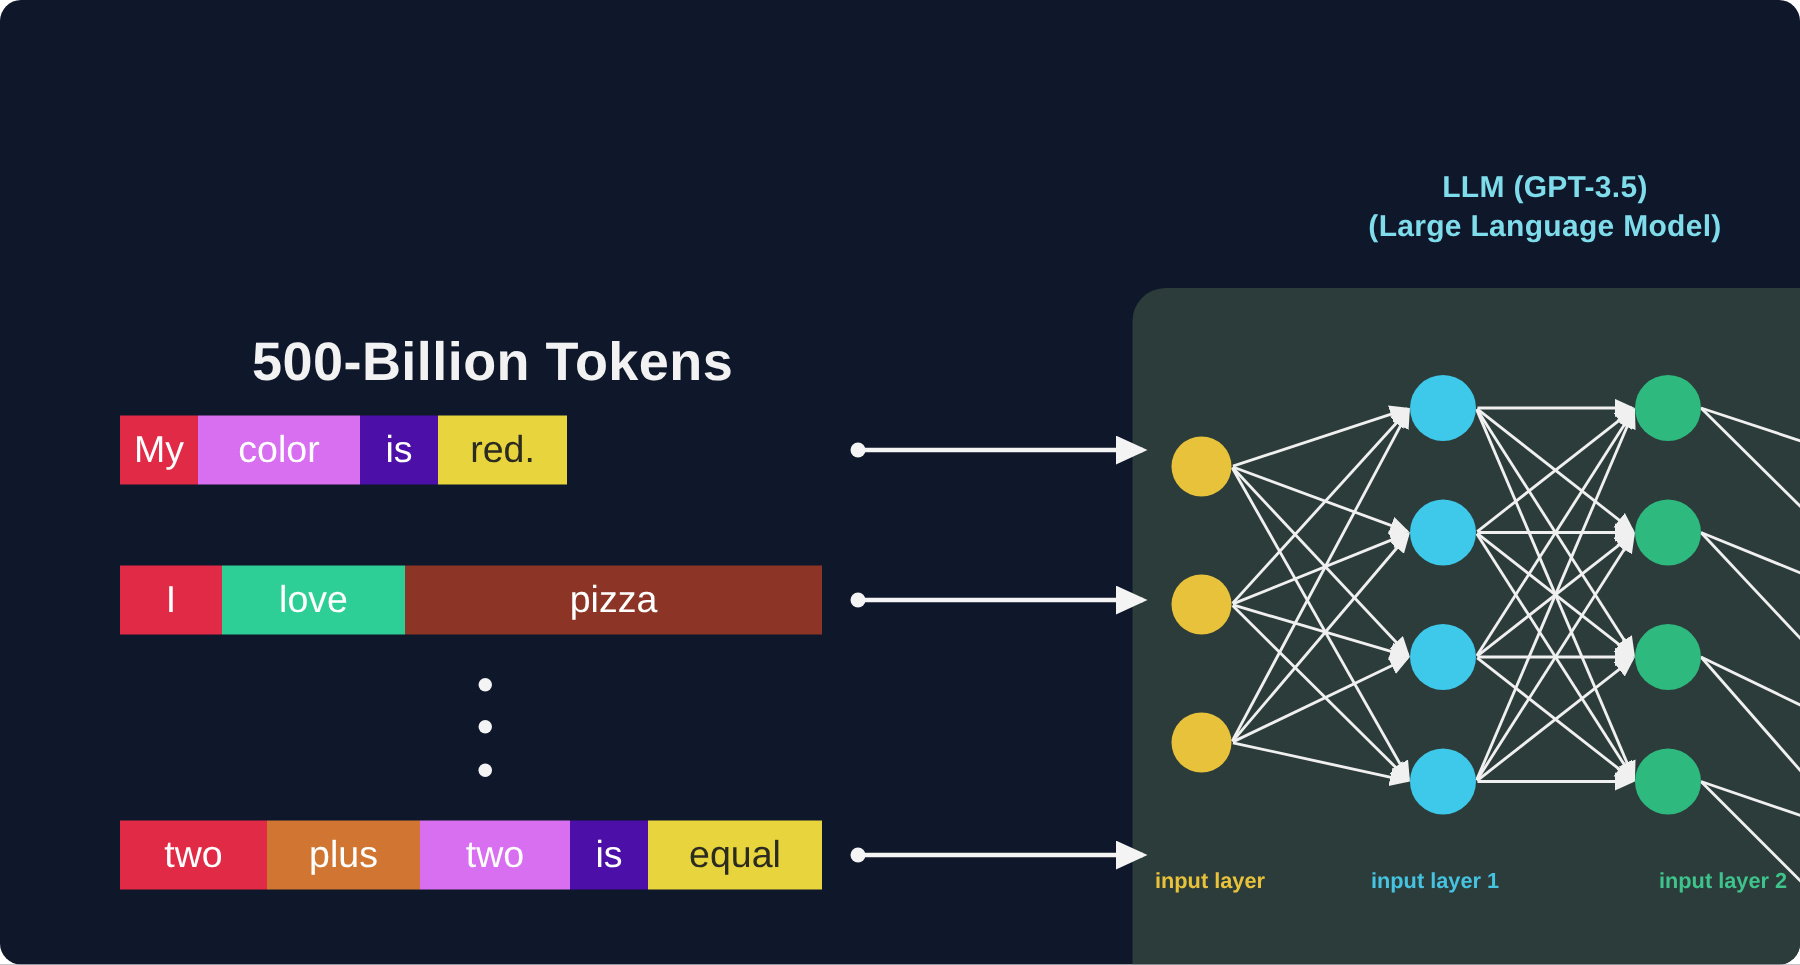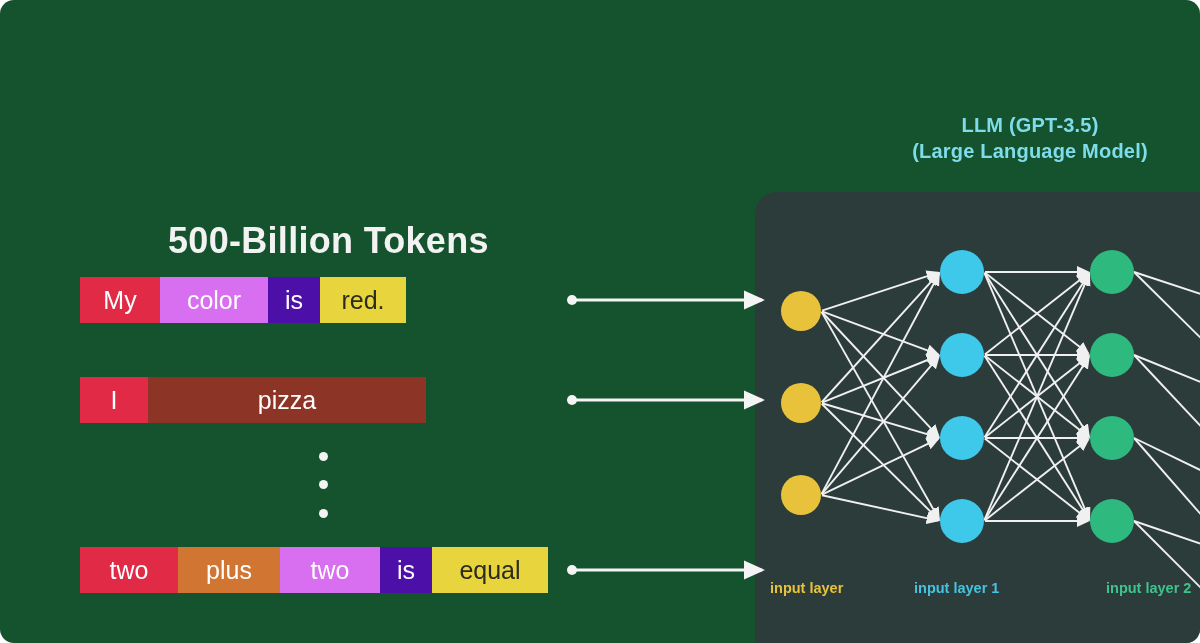--- a/index.html
+++ b/index.html
@@ -11,21 +11,21 @@
   body {
     width: 1200px;
     height: 643px;
     overflow: hidden;
     font-family: "DejaVu Sans", sans-serif;
   }
   .stage {
     position: relative;
     width: 1200px;
     height: 643px;
-    background: #14532d;
+    background: #0f172a;
     border-radius: 14px;
     overflow: hidden;
   }
 
   
   .llm-panel {
     position: absolute;
     left: 755px;
     top: 192px;
     width: 445px;
@@ -215,27 +215,28 @@
 
   <div class="layer-labels">
     <div class="layer-label l0" style="color: rgb(232, 194, 58);">input layer</div>
     <div class="layer-label l1" style="color: rgb(69, 195, 224);">input layer 1</div>
     <div class="layer-label l2" style="color: rgb(63, 195, 140); margin-left: 47px;">input layer 2</div>
   </div>
 
   <div class="tokens-heading">500-Billion Tokens</div>
 
   <div class="token-row r0" id="token-row-0">
-      <div class="token" style="background: rgb(224, 42, 70); color: rgb(255, 255, 255); width: 80px;">My</div>
+      <div class="token" style="background: rgb(224, 42, 70); color: rgb(255, 255, 255); width: 52px;">My</div>
       <div class="token" style="background: rgb(216, 110, 240); color: rgb(255, 255, 255); width: 108px;">color</div>
       <div class="token" style="background: rgb(76, 15, 168); color: rgb(255, 255, 255); width: 52px;">is</div>
       <div class="token dark-text" style="background: rgb(232, 212, 60); color: rgb(43, 43, 32); width: 86px;">red.</div>
     </div>
   <div class="token-row r1" id="token-row-1">
       <div class="token" style="background: rgb(224, 42, 70); color: rgb(255, 255, 255); width: 68px;">I</div>
+      <div class="token" style="background: rgb(46, 207, 150); color: rgb(255, 255, 255); width: 122px;">love</div>
       <div class="token" style="background: rgb(140, 53, 38); color: rgb(255, 255, 255); width: 278px;">pizza</div>
     </div>
   <div class="token-row r2" id="token-row-2">
       <div class="token" style="background: rgb(224, 42, 70); color: rgb(255, 255, 255); width: 98px;">two</div>
       <div class="token" style="background: rgb(208, 118, 50); color: rgb(255, 255, 255); width: 102px;">plus</div>
       <div class="token" style="background: rgb(216, 110, 240); color: rgb(255, 255, 255); width: 100px;">two</div>
       <div class="token" style="background: rgb(76, 15, 168); color: rgb(255, 255, 255); width: 52px;">is</div>
       <div class="token dark-text" style="background: rgb(232, 212, 60); color: rgb(43, 43, 32); width: 116px;">equal</div>
     </div>
 

